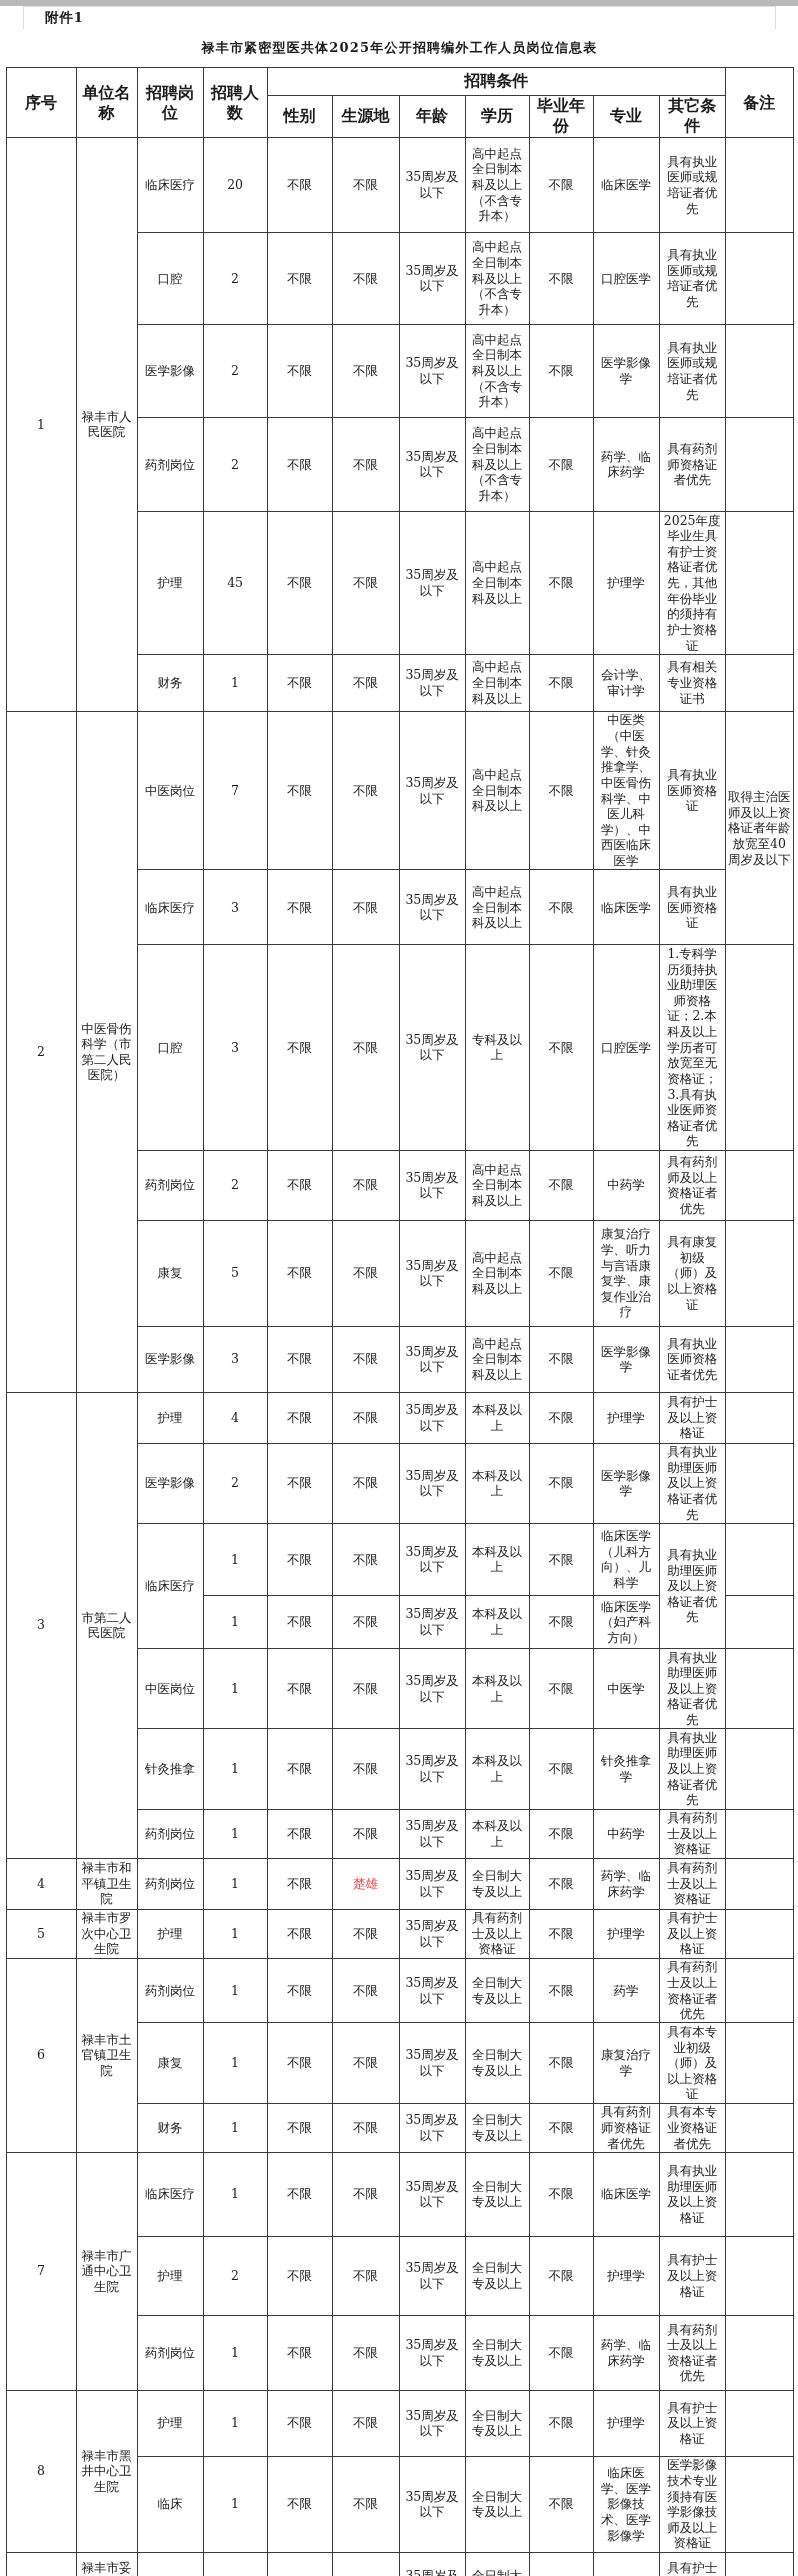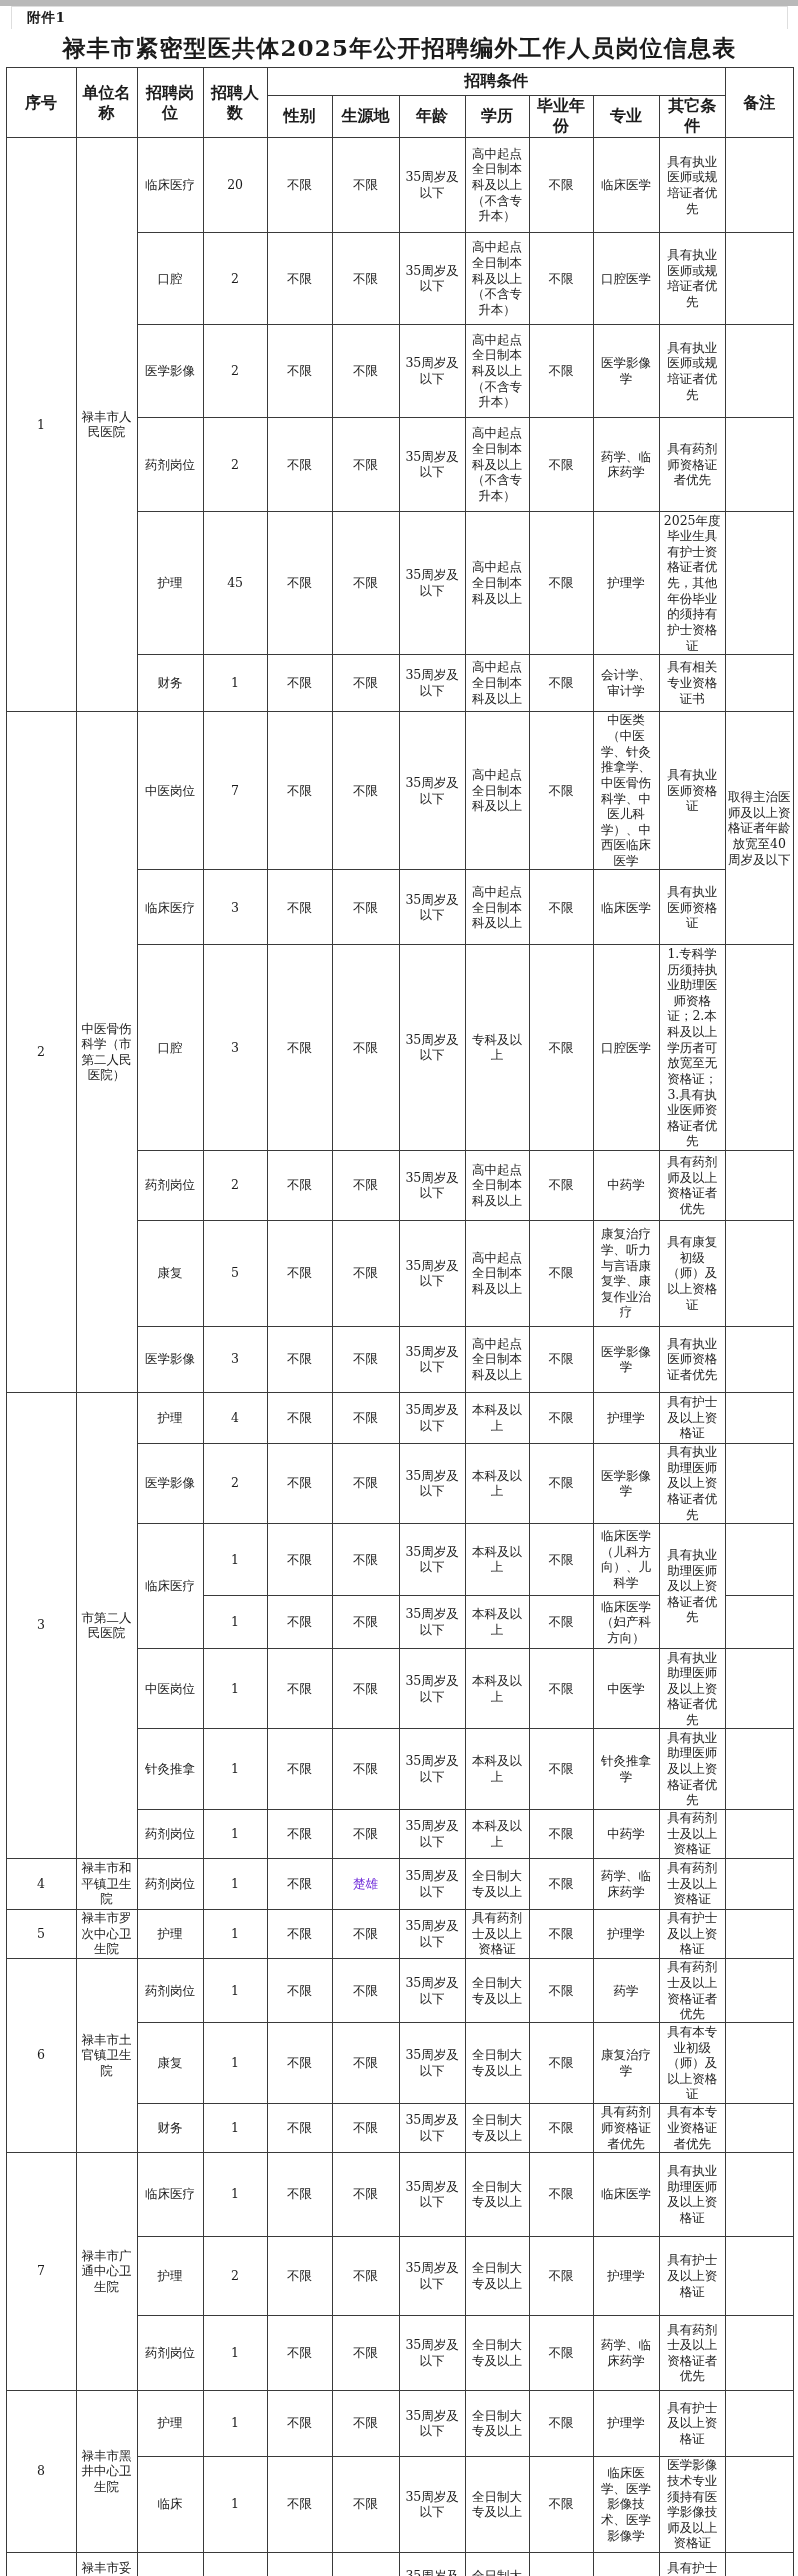--- a/index.html
+++ b/index.html
@@ -4,27 +4,27 @@
 <style>
   * { margin:0; padding:0; box-sizing:border-box; }
   html,body { background:#ffffff; }
   body {
     width:799px; height:2576px; overflow:hidden; position:relative;
     font-family:"DejaVu Serif","Liberation Serif",serif;
     color:#1b1b1b;
   }
   .top-strip { width:799px; height:6.2px; background:#b9b9b9; }
   .attachment {
-    margin:0 11px; height:23px; border:0.6px solid #dedede; border-bottom:none;
-    display:flex; align-items:center; padding-left:15px;
+    margin:0 23px; height:23px; border:0.6px solid #dedede; border-bottom:none;
+    display:flex; align-items:center; padding-left:21px;
     font-size:13.7px; font-weight:bold; letter-spacing:0.6px;
   }
   .doc-title {
     margin:0 5.6px; height:38px; display:flex; align-items:center; justify-content:center;
-    font-size:23px; font-weight:bold; letter-spacing:1.2px; white-space:nowrap;
+    font-size:13px; font-weight:bold; letter-spacing:1.2px; white-space:nowrap;
   }
   table.jobs {
     margin-left:5.6px; border-collapse:collapse; table-layout:fixed;
     width:788px; border:1.9px solid #262626;
   }
   table.jobs td {
     border:0.6px solid #3a3a3a;
     border-top-width:1.2px; border-bottom-width:1.2px;
     text-align:center; vertical-align:middle;
     font-size:12.5px; line-height:1.25; padding:0.6px 1.9px;
@@ -308,21 +308,21 @@
         <td>中药学</td>
         <td>具有药剂士及以上资格证</td>
         <td></td>
       </tr>
       <tr class="unit-top" style="height: 51px;">
         <td>4</td>
         <td>禄丰市和平镇卫生院</td>
         <td>药剂岗位</td>
         <td>1</td>
         <td>不限</td>
-        <td class="cell-origin-red" style="color: #6d28d9;">楚雄</td>
+        <td class="cell-origin-red" style="color: #ef4444;">楚雄</td>
         <td>35周岁及以下</td>
         <td>全日制大专及以上</td>
         <td>不限</td>
         <td>药学、临床药学</td>
         <td>具有药剂士及以上资格证</td>
         <td></td>
       </tr>
       <tr class="unit-top" style="height: 47px;">
         <td>5</td>
         <td>禄丰市罗次中心卫生院</td>

